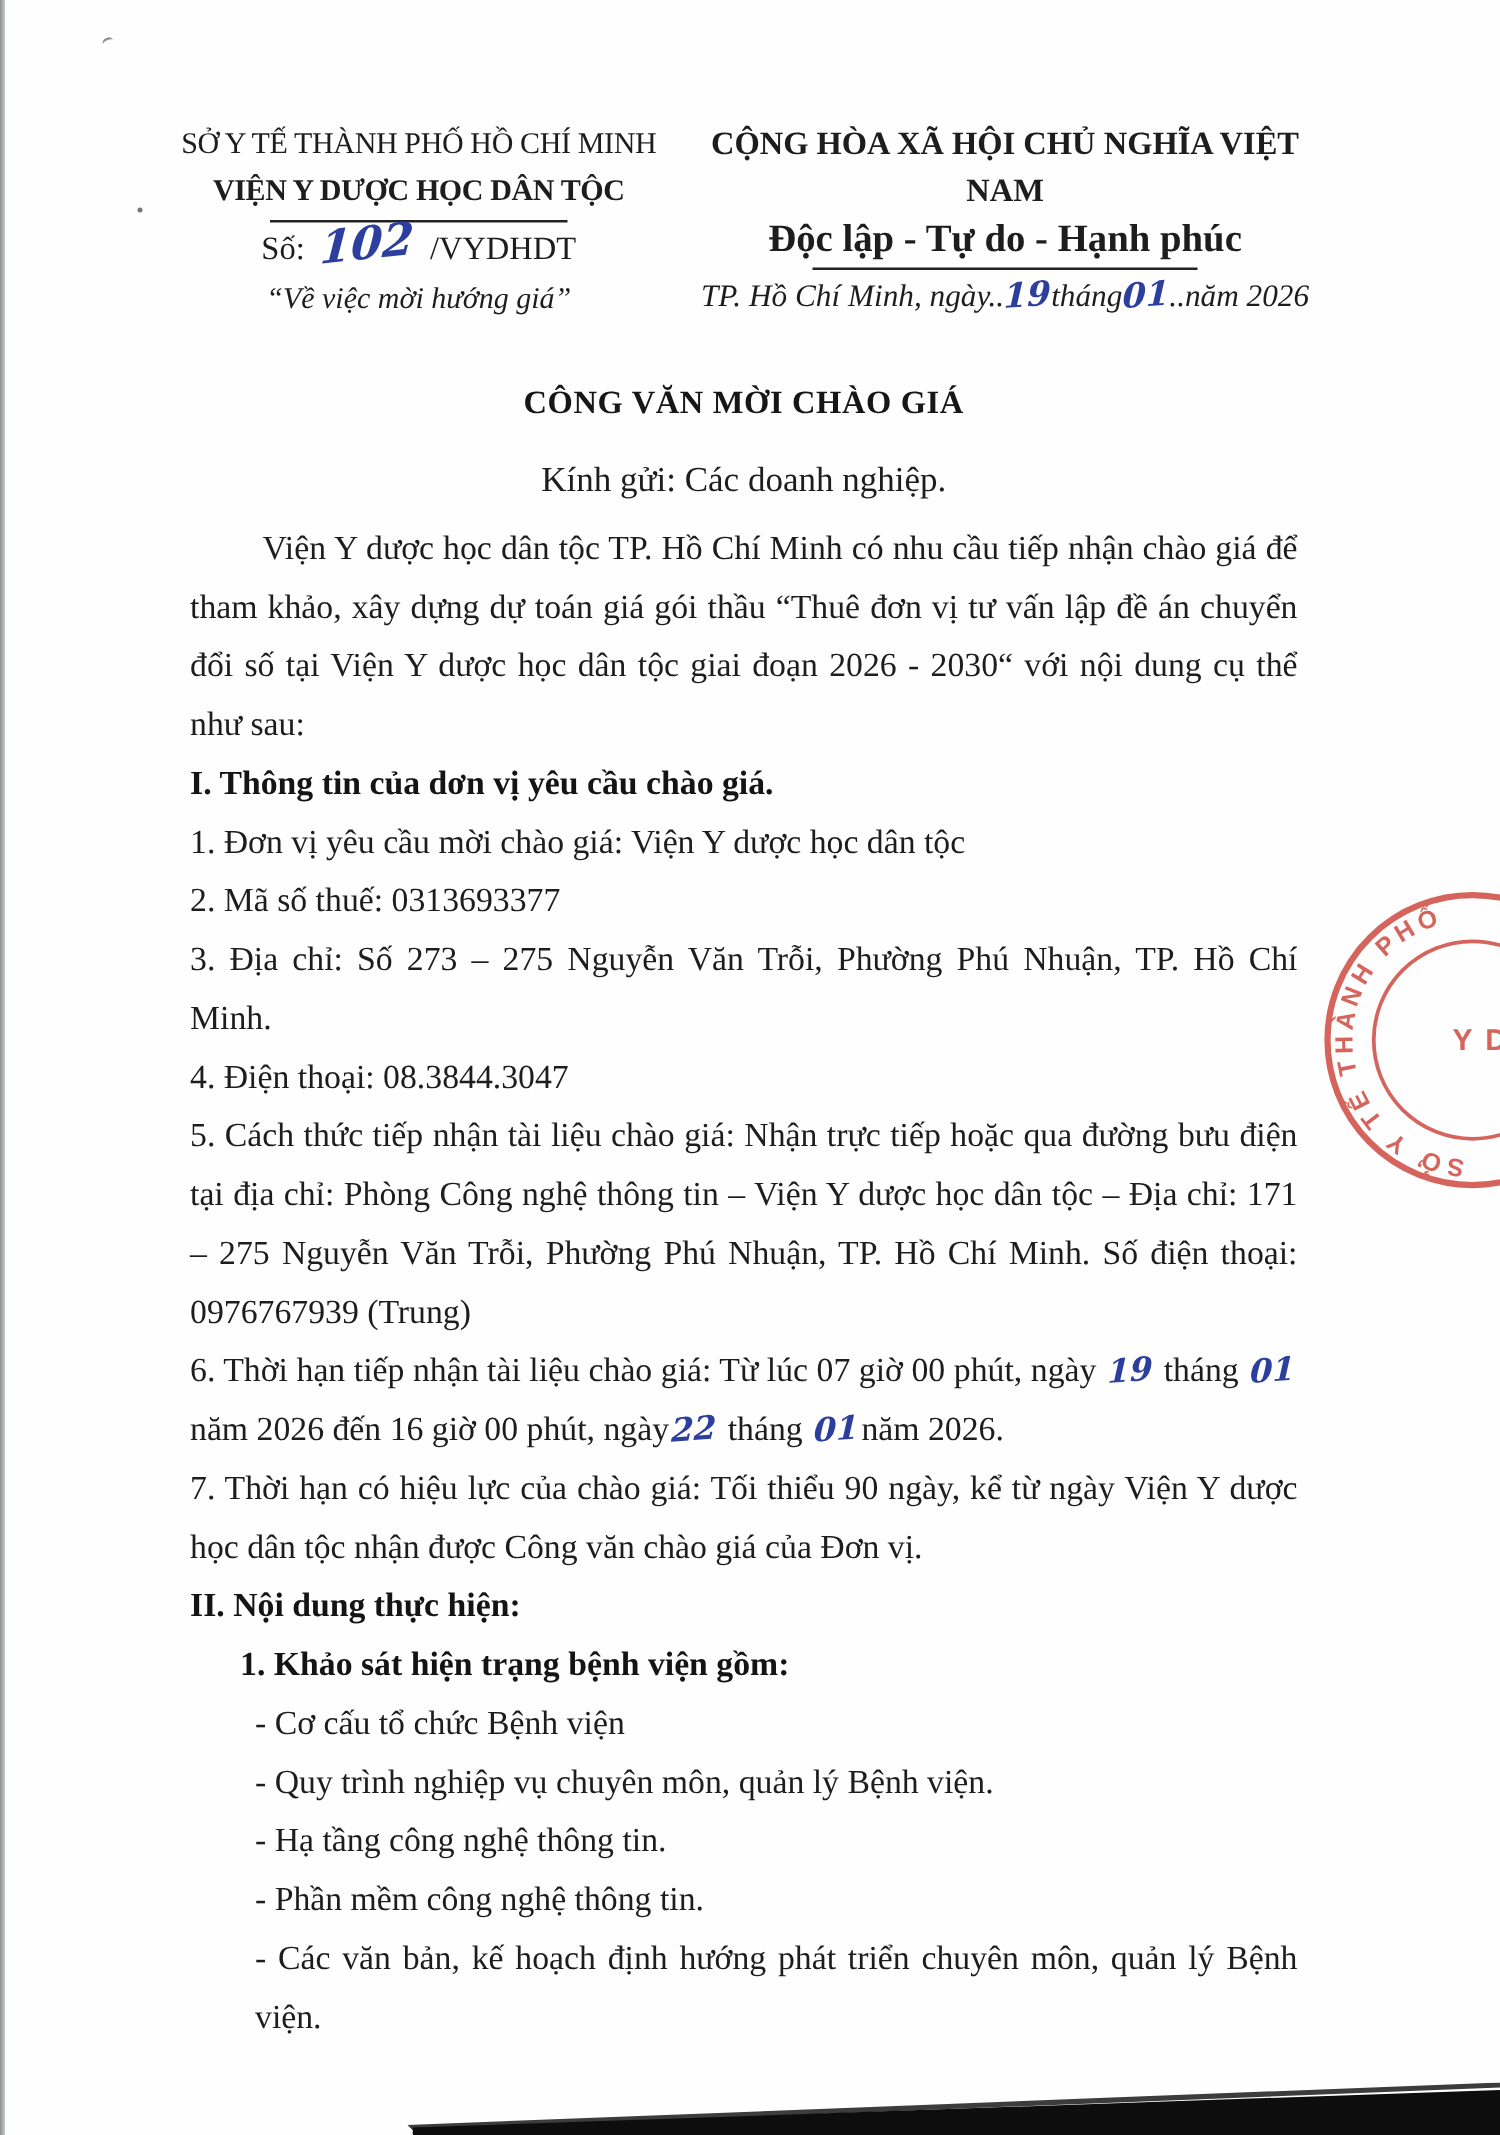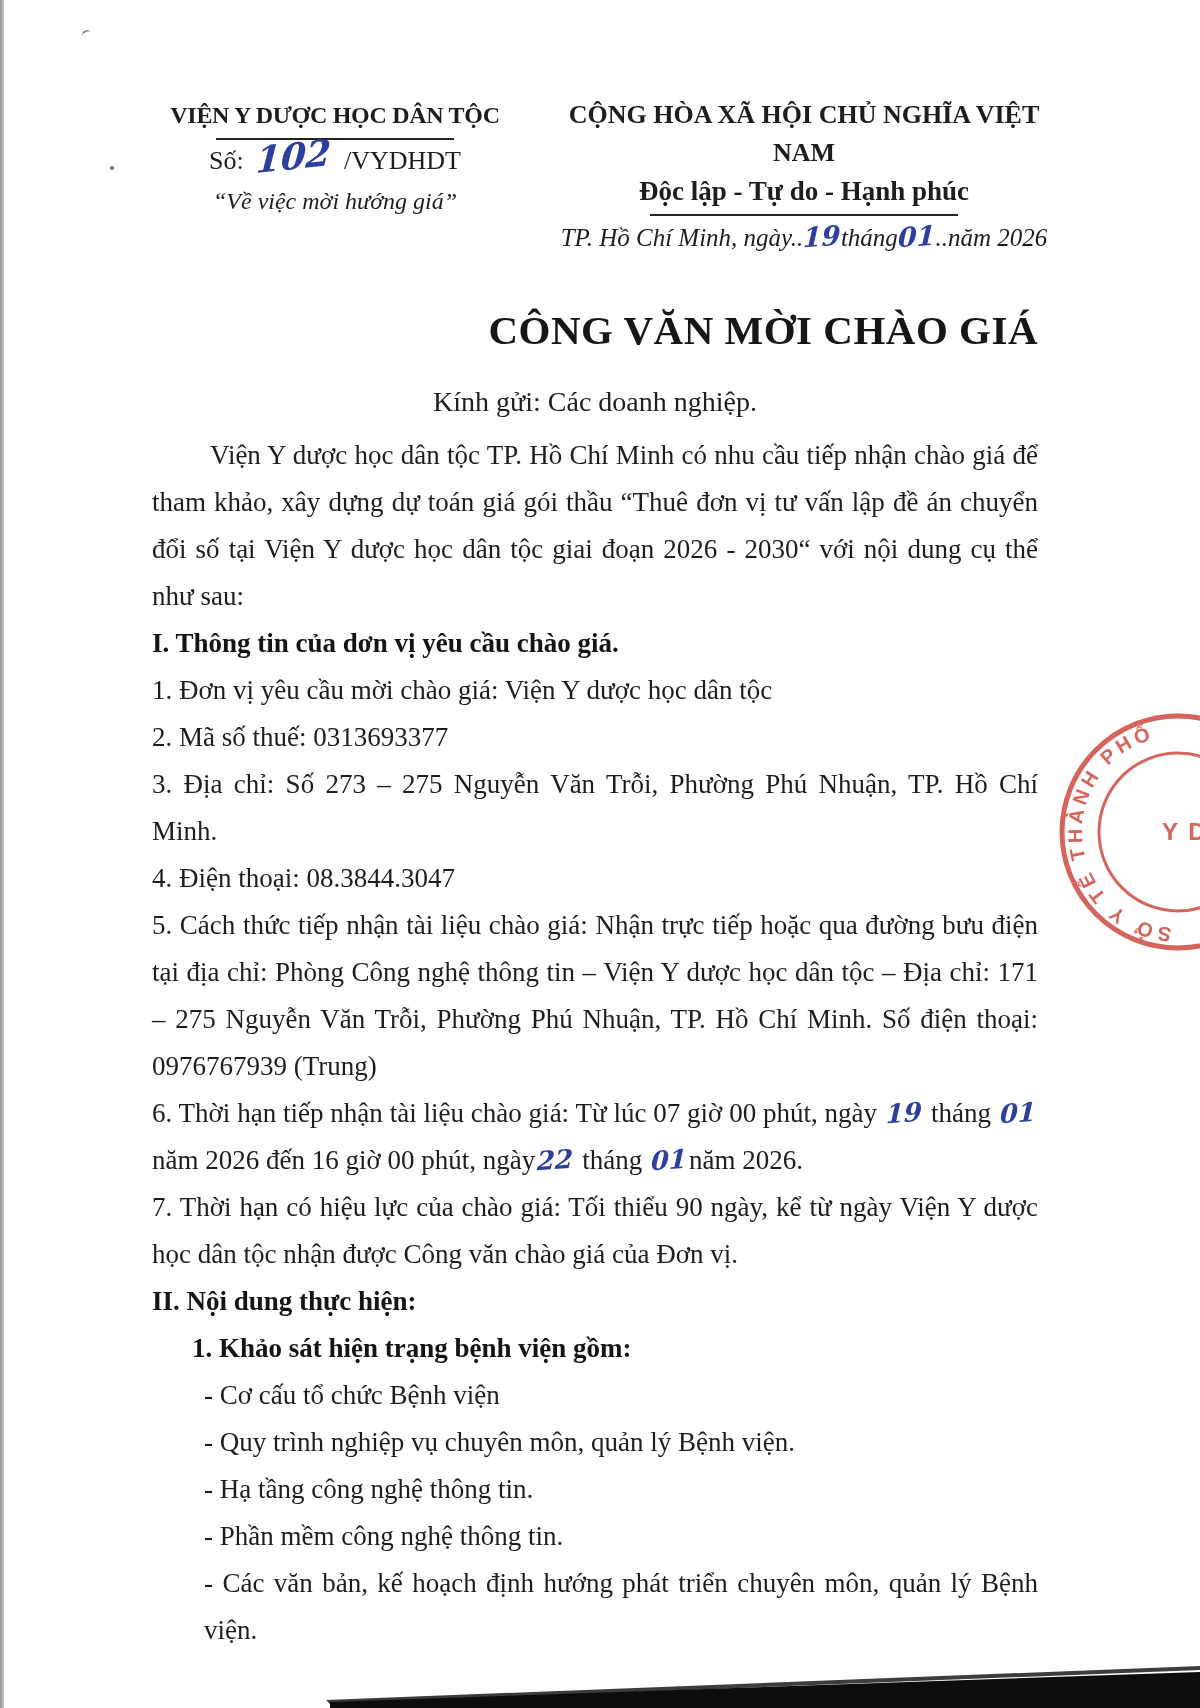--- a/index.html
+++ b/index.html
@@ -26,37 +26,37 @@
   .hleft{width:410px;text-align:center;}
   .hright{flex:1;text-align:center;}
   .h-org{font-size:24px;line-height:38px;letter-spacing:-0.3px;}
   .h-org.bold{font-weight:bold;font-size:24px;}
   .rule{height:0;border-bottom:2px solid #222;margin:4px auto 6px auto;}
   .rule.rl{width:238px;}
   .rule.rr{width:308px;}
   .h-num{font-size:26px;margin-top:2px;}
   .h-sub{font-size:24px;font-style:italic;margin-top:12px;}
   .h-nat{font-weight:bold;font-size:26px;line-height:38px;}
-  .h-nat.small{font-size:27px;}
+  .h-nat.small{font-size:31px;}
   .h-date{font-size:25px;font-style:italic;margin-top:8px;white-space:nowrap;}
   
   .hw{
     font-family:"DejaVu Serif", serif;
     font-style:italic;
     color:#2c3e9e;
     display:inline-block;
     transform:rotate(-4deg) skewX(-6deg);
     font-weight:600;
   }
   .hw.num{font-size:36px;line-height:20px;padding:0 6px;transform:rotate(-6deg) skewX(-10deg);}
   .hw.date{font-size:27px;line-height:18px;}
   .hw.body{font-size:26px;line-height:18px;padding:0 2px;}
   
   .title{
-    text-align:right;font-weight:bold;font-size:41px;
+    text-align:center;font-weight:bold;font-size:26px;
     margin-top:54px;letter-spacing:0.5px;color:#161616;
   }
   .salutation{text-align:center;font-size:28px;margin-top:32px;}
   .body{margin-top:14px;font-size:27px;line-height:47px;text-align:justify;}
   .body p{margin:0;}
   .p-indent{text-indent:58px;}
   .p-indent-sm{text-indent:40px;}
   .heading{font-weight:bold;color:#141414;}
   .sub{margin-left:40px !important;font-weight:bold;color:#141414;}
   .bullet{margin-left:52px !important;}
@@ -79,20 +79,21 @@
 <body>
 
 <div class="page">
 
   <div class="left-edge"></div>
   <div class="speck s1"></div>
   <div class="speck s2"></div>
 
   <div class="header">
     <div class="hleft">
+      <div class="h-org">SỞ Y TẾ THÀNH PHỐ HỒ CHÍ MINH</div>
       <div class="h-org bold">VIỆN Y DƯỢC HỌC DÂN TỘC</div>
       <div class="rule rl"></div>
       <div class="h-num">
         <span>Số:</span>
         <span class="hw num">102</span>
         <span>/VYDHDT</span>
       </div>
       <div class="h-sub">“Về việc mời hướng giá”</div>
     </div>
     <div class="hright">

